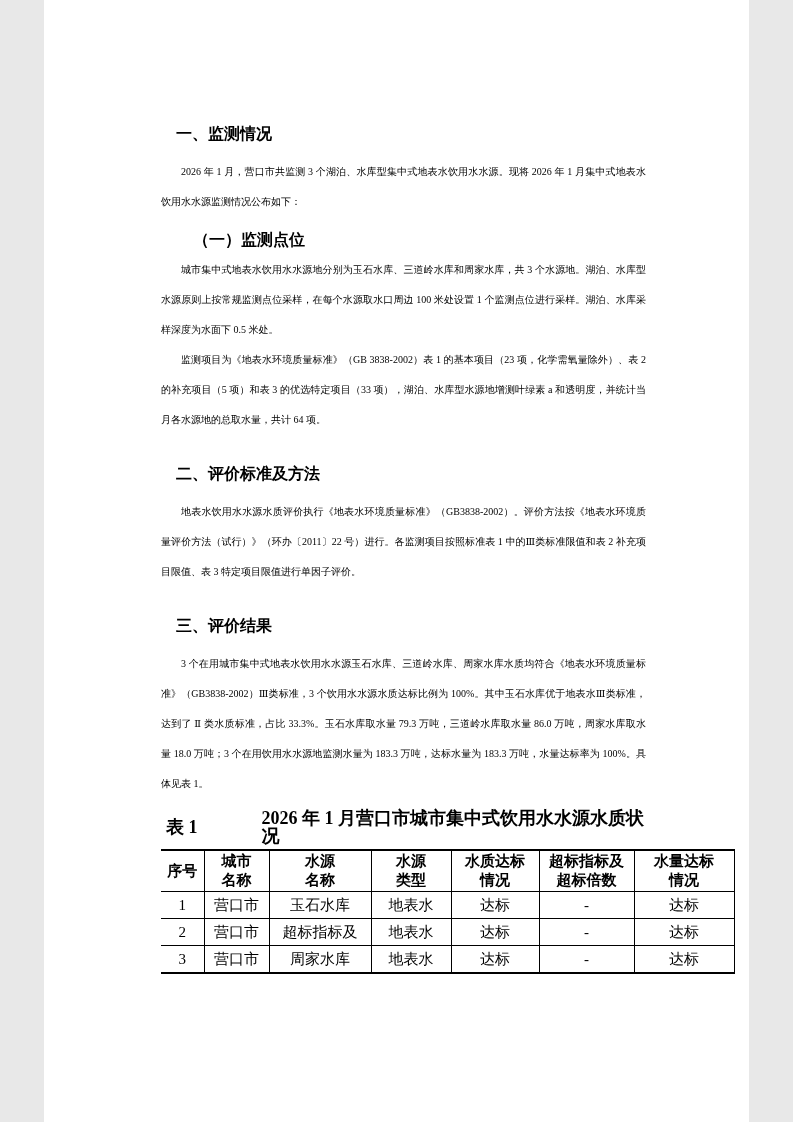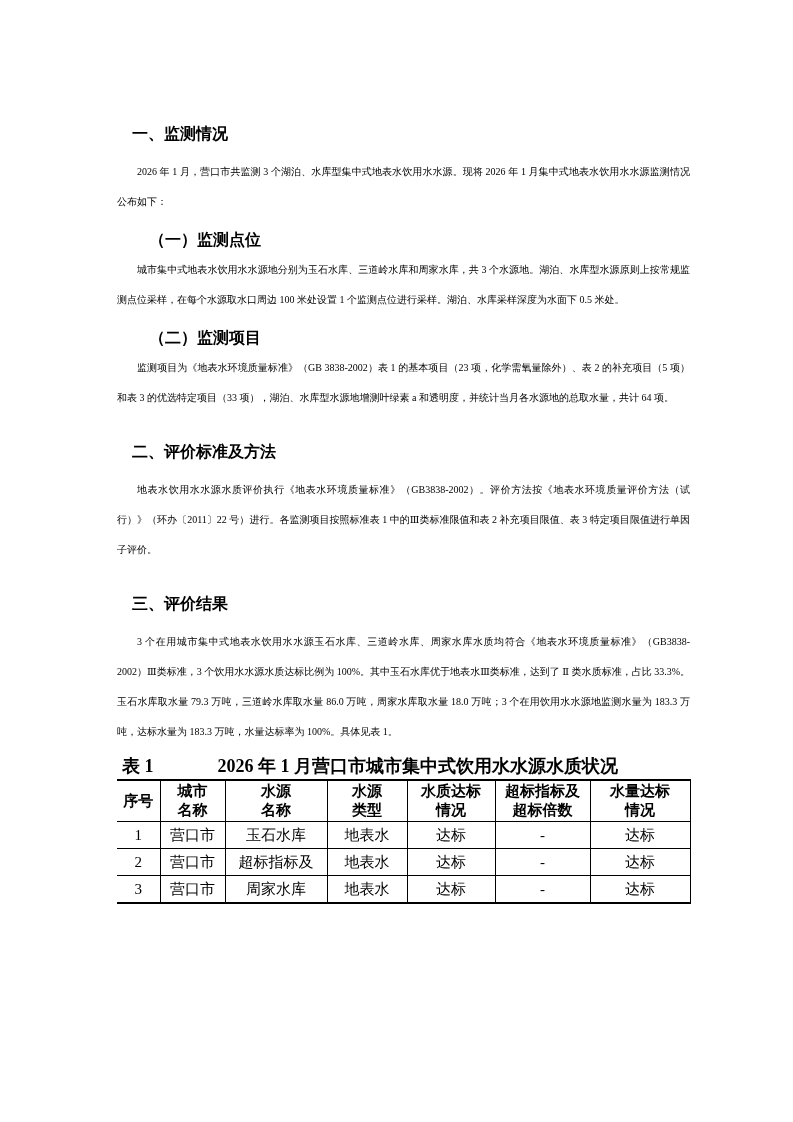--- a/index.html
+++ b/index.html
@@ -1,18 +1,18 @@
 <!DOCTYPE html>
 <html><head>
 <meta charset="utf-8">
 <style>
   html,body { margin:0; padding:0; background:#e8e8e8; }
   .page {
     position:relative;
-    width:793px; height:1122px;
+    width:705px; height:1122px;
     margin:0 auto;
     background:#ffffff;
     box-sizing:border-box;
     padding:119px 103px 0 117px;
     font-family:"Liberation Serif","DejaVu Serif",serif;
     color:#000000;
     overflow:hidden;
   }
   .h1 {
     font-weight:bold;
@@ -68,21 +68,20 @@
 </style>
 </head>
 <body>
 
 <div class="page">
 
   <div class="h1 first">一、监测情况</div>
   <p class="para">2026 年 1 月，营口市共监测 3 个湖泊、水库型集中式地表水饮用水水源。现将 2026 年 1 月集中式地表水饮用水水源监测情况公布如下：</p>
   <div class="h2">（一）监测点位</div>
   <p class="para">城市集中式地表水饮用水水源地分别为玉石水库、三道岭水库和周家水库，共 3 个水源地。湖泊、水库型水源原则上按常规监测点位采样，在每个水源取水口周边 100 米处设置 1 个监测点位进行采样。湖泊、水库采样深度为水面下 0.5 米处。</p>
-  <div class="h2">（二）监测项目</div>
   <p class="para">监测项目为《地表水环境质量标准》（GB 3838-2002）表 1 的基本项目（23 项，化学需氧量除外）、表 2 的补充项目（5 项）和表 3 的优选特定项目（33 项），湖泊、水库型水源地增测叶绿素 a 和透明度，并统计当月各水源地的总取水量，共计 64 项。</p>
 
   <div class="h1">二、评价标准及方法</div>
   <p class="para">地表水饮用水水源水质评价执行《地表水环境质量标准》（GB3838-2002）。评价方法按《地表水环境质量评价方法（试行）》（环办〔2011〕22 号）进行。各监测项目按照标准表 1 中的Ⅲ类标准限值和表 2 补充项目限值、表 3 特定项目限值进行单因子评价。</p>
 
   <div class="h1">三、评价结果</div>
   <p class="para">3 个在用城市集中式地表水饮用水水源玉石水库、三道岭水库、周家水库水质均符合《地表水环境质量标准》（GB3838-2002）Ⅲ类标准，3 个饮用水水源水质达标比例为 100%。其中玉石水库优于地表水Ⅲ类标准，达到了 Ⅱ 类水质标准，占比 33.3%。玉石水库取水量 79.3 万吨，三道岭水库取水量 86.0 万吨，周家水库取水量 18.0 万吨；3 个在用饮用水水源地监测水量为 183.3 万吨，达标水量为 183.3 万吨，水量达标率为 100%。具体见表 1。</p>
 
   <div class="table-caption">
     <span class="cap-label">表 1</span>

